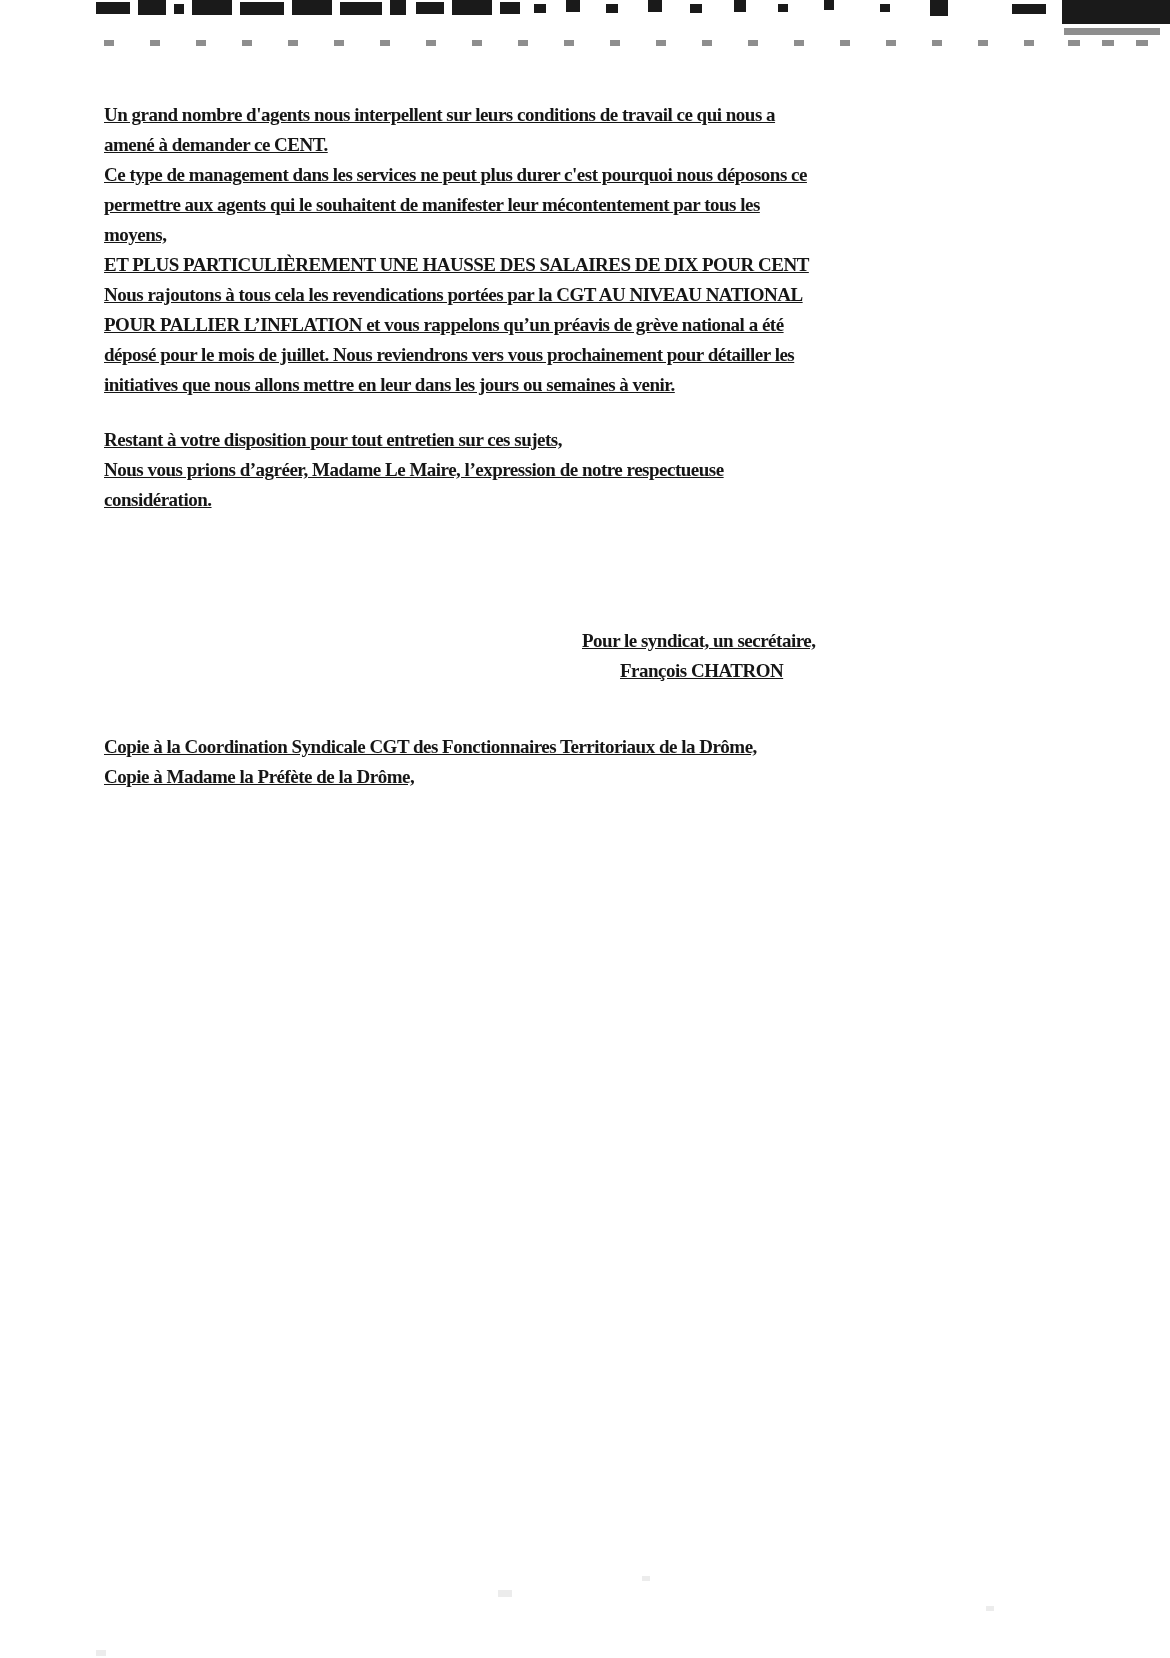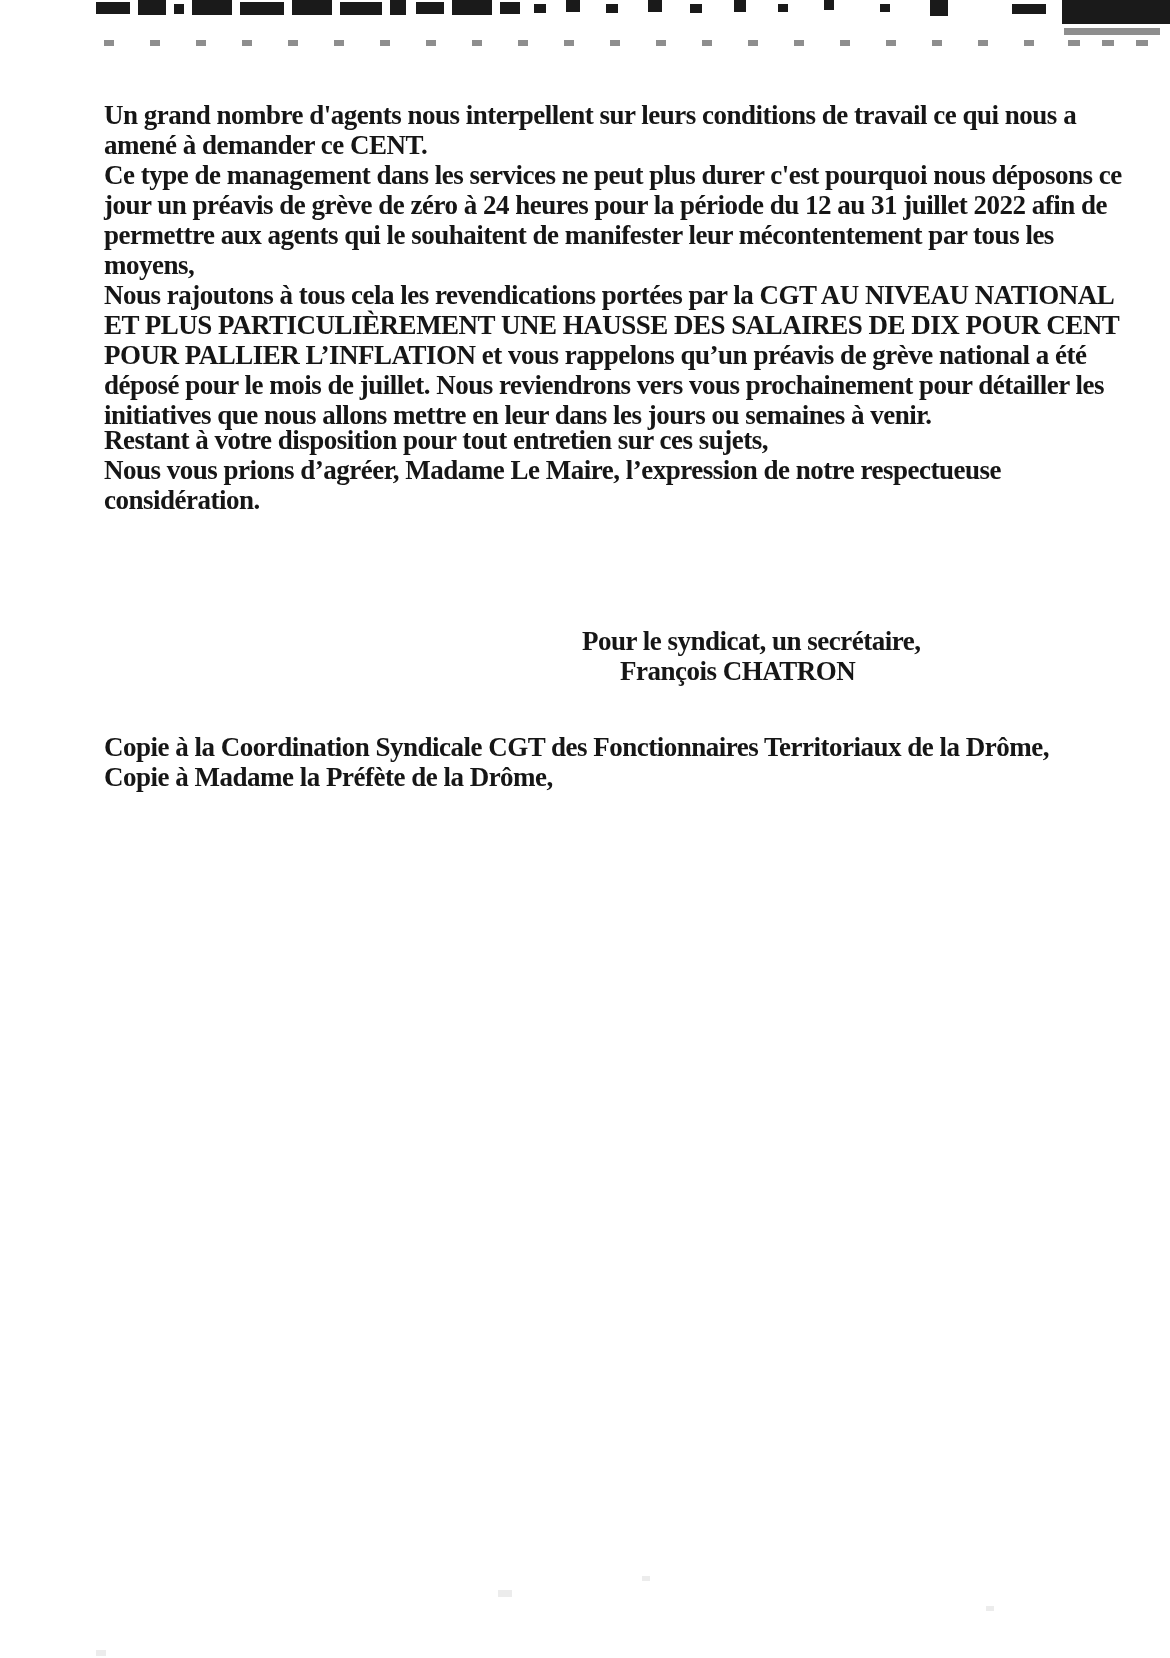--- a/index.html
+++ b/index.html
@@ -8,24 +8,25 @@
     width: 1170px;
     height: 1658px;
     background: #ffffff;
     overflow: hidden;
     font-family: "Liberation Serif", serif;
     font-weight: 700;
     color: #161616;
   }
   .textblock {
     position: absolute;
-    font-size: 27px;
+    font-size: 19px;
     line-height: 30px;
     letter-spacing: -0.5px;
     white-space: nowrap;
+    text-decoration: underline;
   }
   .textblock .line { height: 30px; }
   #body-block    { left: 104px; top: 100px; }
   #closing-block { left: 104px; top: 425px; }
   #signature-block { left: 582px; top: 626px; }
   #signature-block .line:nth-child(2) { margin-left: 38px; }
   #copy-block    { left: 104px; top: 732px; }
 
   
   .artifacts i { position: absolute; display: block; background: #1a1a1a; }
@@ -89,25 +90,24 @@
     <i class="s" style="left:498px;top:1590px;width:14px;height:7px"></i>
     <i class="s" style="left:642px;top:1576px;width:8px;height:5px"></i>
     <i class="s" style="left:986px;top:1606px;width:8px;height:5px"></i>
     <i class="s" style="left:96px;top:1650px;width:10px;height:6px"></i>
   </div>
 
   <div class="textblock" id="body-block">
       <div class="line">Un grand nombre d'agents nous interpellent sur leurs conditions de travail ce qui nous a</div>
       <div class="line">amené à demander ce CENT.</div>
       <div class="line">Ce type de management dans les services ne peut plus durer c'est pourquoi nous déposons ce</div>
-      <div class="line">jour un préavis de grève de zéro à 24 heures pour la période du 12 au 31 juillet 2022 afin de</div>
       <div class="line">permettre aux agents qui le souhaitent de manifester leur mécontentement par tous les</div>
       <div class="line">moyens,</div>
+      <div class="line">ET PLUS PARTICULIÈREMENT UNE HAUSSE DES SALAIRES DE DIX POUR CENT</div>
       <div class="line">Nous rajoutons à tous cela les revendications portées par la CGT AU NIVEAU NATIONAL</div>
-      <div class="line">ET PLUS PARTICULIÈREMENT UNE HAUSSE DES SALAIRES DE DIX POUR CENT</div>
       <div class="line">POUR PALLIER L’INFLATION et vous rappelons qu’un préavis de grève national a été</div>
       <div class="line">déposé pour le mois de juillet. Nous reviendrons vers vous prochainement pour détailler les</div>
       <div class="line">initiatives que nous allons mettre en leur dans les jours ou semaines à venir.</div>
     </div>
 
   <div class="textblock" id="closing-block">
       <div class="line">Restant à votre disposition pour tout entretien sur ces sujets,</div>
       <div class="line">Nous vous prions d’agréer, Madame Le Maire, l’expression de notre respectueuse</div>
       <div class="line">considération.</div>
     </div>

